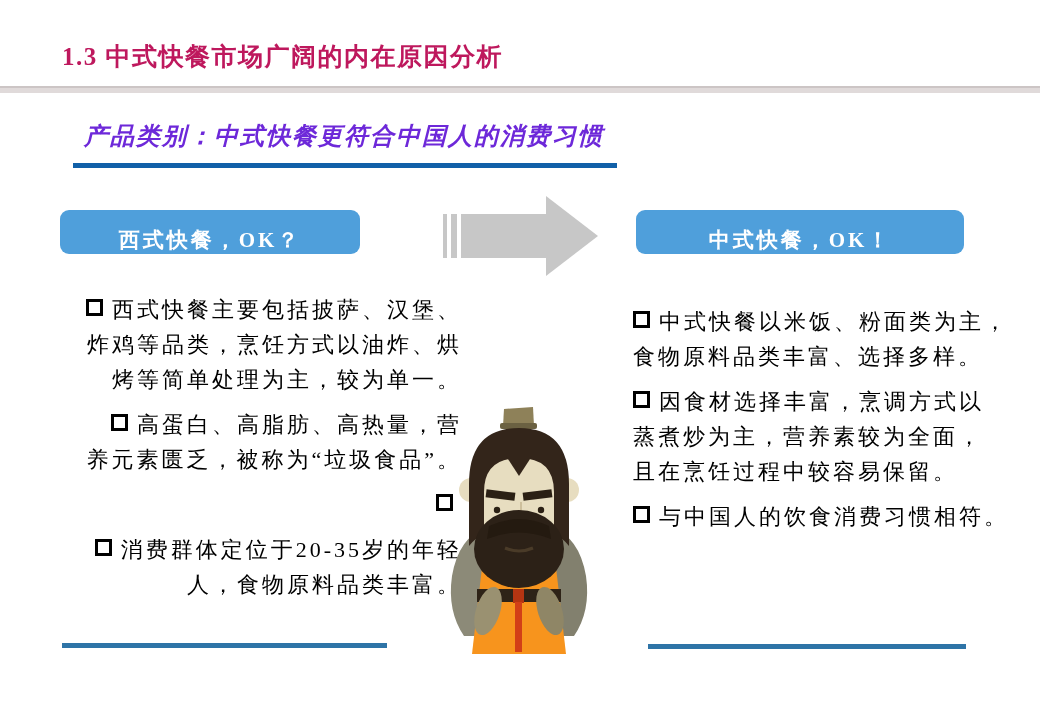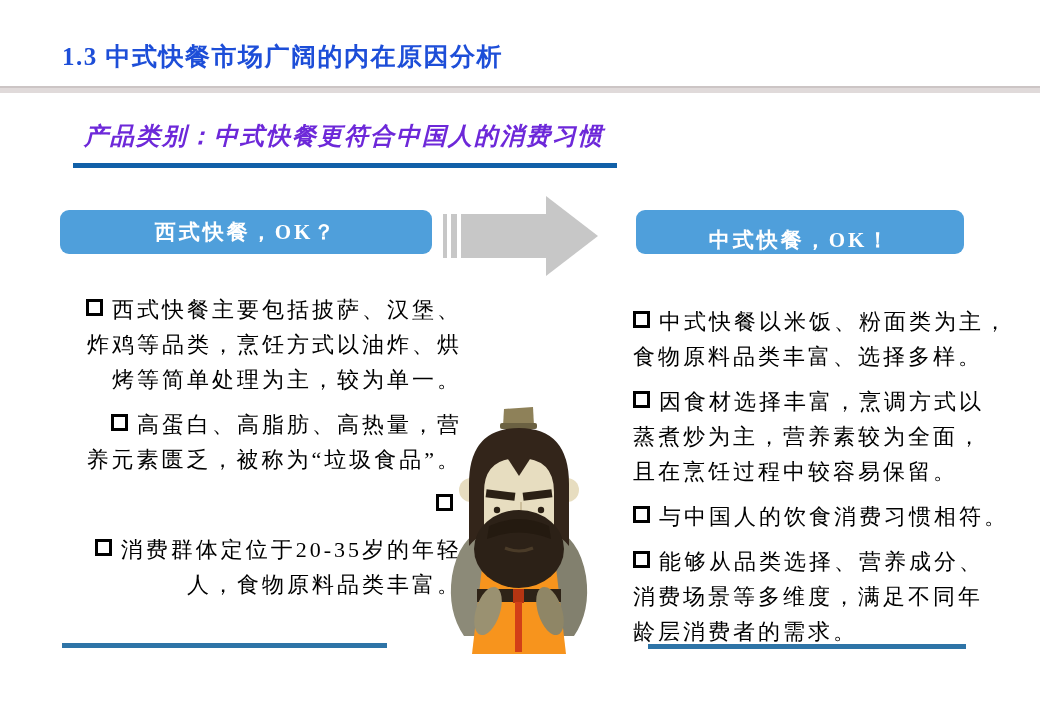--- a/index.html
+++ b/index.html
@@ -2,39 +2,39 @@
 <html><head>
 <meta charset="utf-8">
 <style>
   html,body{margin:0;padding:0;}
   body{
     width:1040px;height:720px;position:relative;background:#ffffff;
     font-family:"Liberation Serif","DejaVu Serif",serif;overflow:hidden;
   }
   .slide-title{
     position:absolute;left:62px;top:40px;font-size:25px;font-weight:bold;
-    color:#1d4ed8;letter-spacing:1.5px;white-space:nowrap;
+    color:#be185d;letter-spacing:1.5px;white-space:nowrap;
   }
   .top-divider{
     position:absolute;left:0;top:86px;width:1040px;height:5px;
     background:#e0dada;border-top:2px solid #ccc5c5;
   }
   .subtitle{
     position:absolute;left:84px;top:120px;font-size:24px;font-weight:bold;
     font-style:italic;color:#6d28d9;letter-spacing:2px;white-space:nowrap;
   }
   .subtitle-underline{
     position:absolute;left:73px;top:163px;width:544px;height:5px;background:#1160a8;
   }
   .header-box{
     position:absolute;top:210px;height:44px;background:#4f9fdb;border-radius:9px;
     color:#ffffff;font-size:21px;font-weight:bold;letter-spacing:3px;
     display:flex;align-items:center;justify-content:center;
   }
-  .header-box.west{left:60px;width:372px;}
+  .header-box.west{left:60px;width:300px;align-items:flex-end;}
   .header-box.east{left:636px;width:328px;align-items:flex-end;}
   .arrow-wrap{position:absolute;left:443px;top:196px;width:155px;height:80px;}
   .text-col{position:absolute;top:292px;width:402px;}
   .text-col.left{left:60px;text-align:right;}
   .text-col.right{left:633px;margin-top:12px;}
   p.bullet{
     margin:0 0 10px 0;font-size:22px;line-height:35px;color:#000000;
     letter-spacing:3px;
   }
   .bullet .sq{
@@ -84,23 +84,20 @@
 人，食物原料品类丰富。</span></p>
 </div>
 
 <div class="text-col right">
   <p class="bullet"><span class="sq"></span><span class="bt">中式快餐以米饭、粉面类为主，
 食物原料品类丰富、选择多样。</span></p>
   <p class="bullet"><span class="sq"></span><span class="bt">因食材选择丰富，烹调方式以
 蒸煮炒为主，营养素较为全面，
 且在烹饪过程中较容易保留。</span></p>
   <p class="bullet"><span class="sq"></span><span class="bt">与中国人的饮食消费习惯相符。</span></p>
-  <p class="bullet"><span class="sq"></span><span class="bt">能够从品类选择、营养成分、
-消费场景等多维度，满足不同年
-龄层消费者的需求。</span></p>
 </div>
 
 <div class="col-underline left"></div>
 <div class="col-underline right"></div>
 
 <div class="figure-wrap">
   <svg width="172" height="264" viewBox="0 0 172 264" xmlns="http://www.w3.org/2000/svg">
 
     <path d="M54,132 Q26,140 19,180 Q14,215 31,240 L60,240 Q49,200 54,160 Z" fill="#8c8a78"></path>
     <path d="M118,132 Q146,140 153,180 Q158,215 141,240 L112,240 Q123,200 118,160 Z" fill="#82806e"></path>

